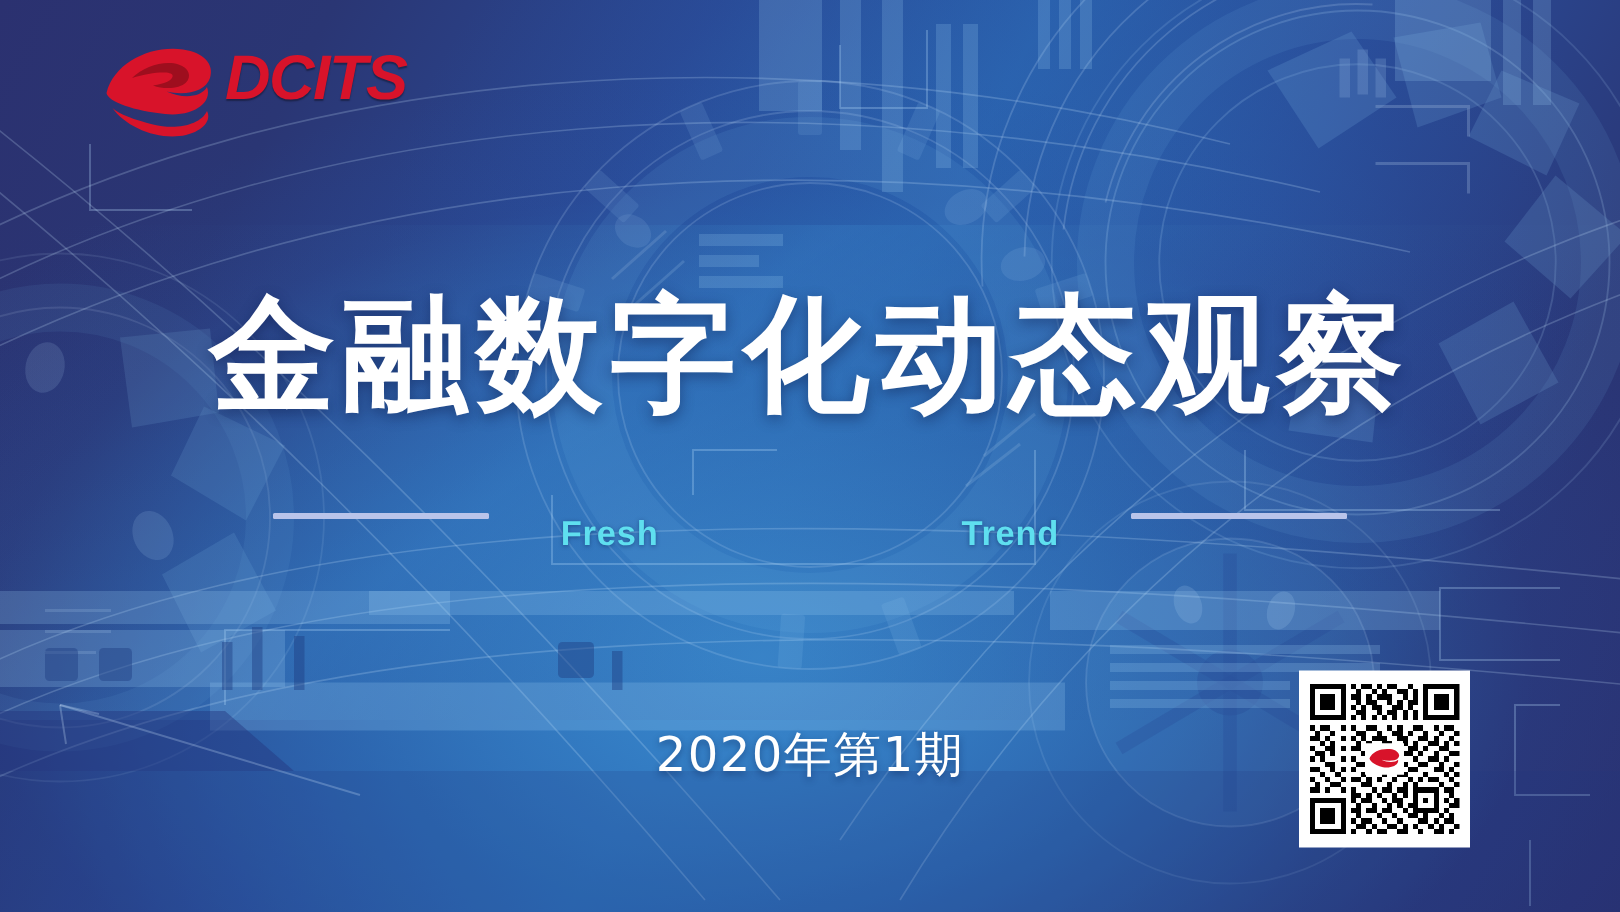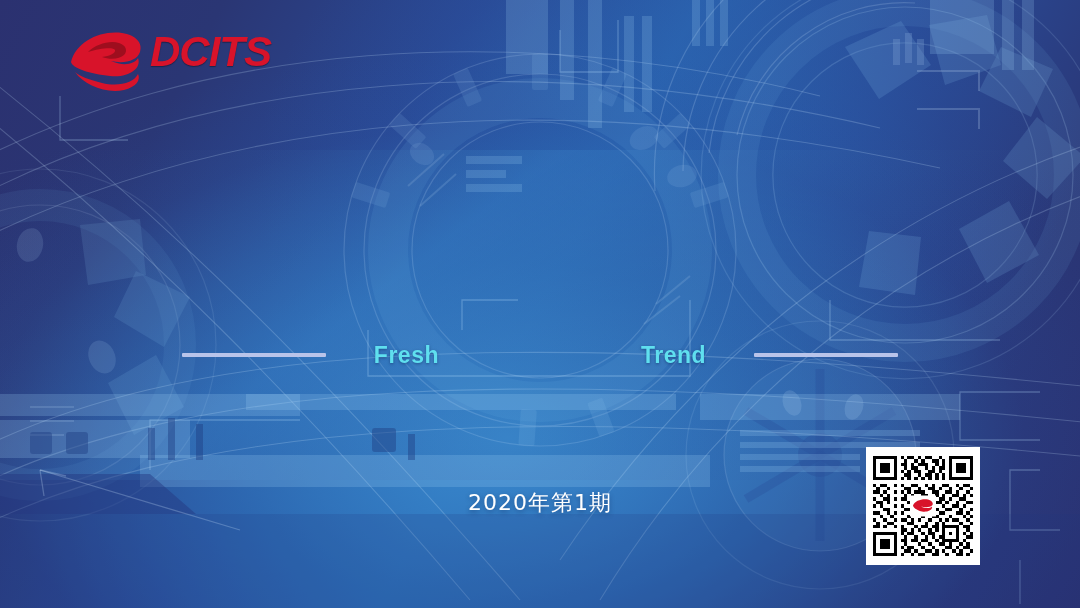--- a/index.html
+++ b/index.html
@@ -52,21 +52,21 @@
     font-size:84px; line-height:100px;
     letter-spacing:5px;
     color:#ffffff;
     text-shadow:0 3px 9px rgba(10,25,70,.45);
     white-space:nowrap;
   }
 
   
   #tagline {
     position:absolute; left:0; right:0; top:342px;
-    display:flex; align-items:center; justify-content:center;
+    display:flex; align-items:flex-start; justify-content:center;
   }
   .rule { height:4px; width:144px; background:#b9c4ea; flex:none; border-radius:1px; }
   .rule.left  { margin-right:48px; }
   .rule.right { margin-left:48px; }
   .tag-word {
     font-family:"Liberation Sans", sans-serif;
     font-weight:bold;
     font-size:23px; line-height:26px;
     letter-spacing:.5px;
     color:#5fdfef;
@@ -74,21 +74,21 @@
     white-space:nowrap;
   }
   .tag-gap-a { width:118px; flex:none; }
   .tag-gap-b { width:84px;  flex:none; }
 
   
   #issue {
     position:absolute; left:0; right:0; top:486px;
     text-align:center;
     font-family:"DejaVu Sans", sans-serif;
-    font-size:22px; line-height:34px;
+    font-size:32px; line-height:34px;
     letter-spacing:1px;
     color:#ffffff;
     text-shadow:0 2px 5px rgba(10,30,80,.45);
   }
 
   
   #qr {
     position:absolute; left:866px; top:447px;
     width:114px; height:118px;
     background:#ffffff;
@@ -317,20 +317,21 @@
           <path d="M22,24 C30,16 44,12 53,15 C60,17 62,23 58,27
                    C54,31 44,32 36,29 C44,28 50,25 49,22 C48,19 34,20 22,24 Z" fill="#9e0e1e"></path>
         </g>
       </svg>
     </div>
     <div id="logo-text">
       <div id="logo-en">DCITS</div>
     </div>
   </div>
 
+  <div id="title">金融数字化动态观察</div>
 
   <div id="tagline">
     <span class="rule left"></span>
     <span class="tag-word">Fresh</span>
     <span class="tag-gap-a"></span>
     <span class="tag-gap-b"></span>
     <span class="tag-word">Trend</span>
     <span class="rule right"></span>
   </div>
 

